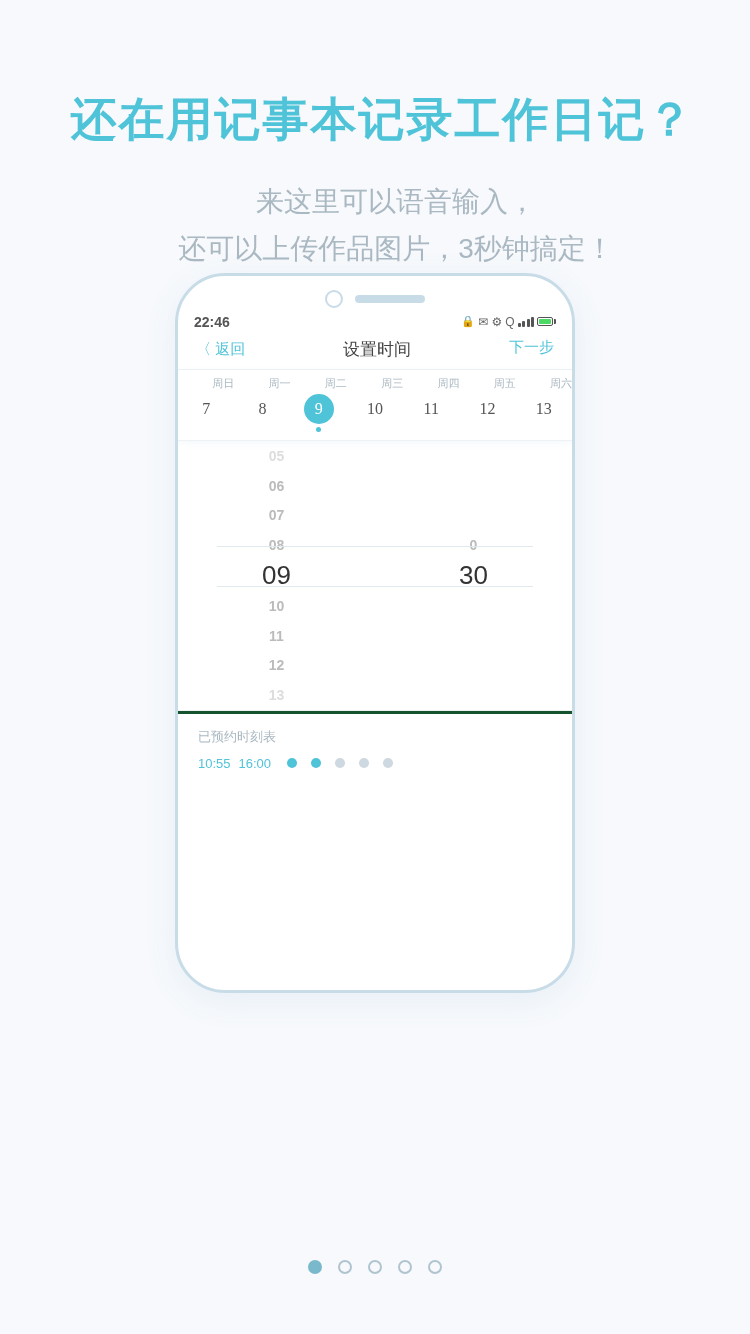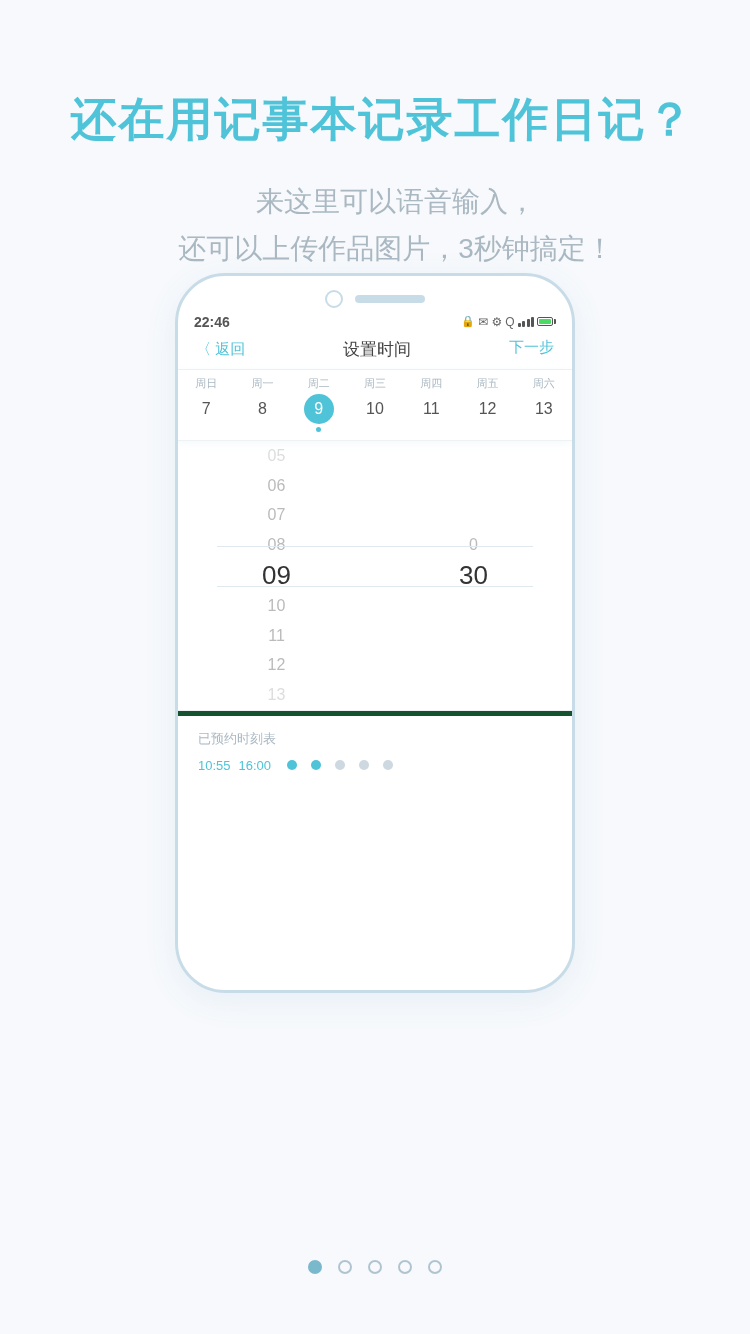--- a/index.html
+++ b/index.html
@@ -98,21 +98,22 @@
       display: flex;
       background: #fff;
       border-bottom: 1px solid #eef2f5;
       padding: 6px 0 8px;
       position: relative;
       z-index: 2;
       box-shadow: 0 2px 8px rgba(100,160,200,0.08);
     }
     .week-day {
       flex: 1;
-      text-align: center;
+      text-align: right;
+      font-family: Liberation Serif, serif;
     }
     .week-day-name {
       font-size: 11px;
       color: #aab8c2;
       margin-bottom: 3px;
     }
     .week-day-num {
       font-size: 16px;
       color: #555;
       width: 30px;
@@ -158,41 +159,42 @@
       left: 10%;
       right: 10%;
       height: 1px;
       background: #e0eaee;
       z-index: 1;
     }
     .time-picker::before { top: 105px; }
     .time-picker::after { top: 145px; }
 
     .time-item {
-      font-size: 16px;
+      font-size: 14px;
       color: #bbb;
       height: 40px;
       display: flex;
       align-items: center;
       justify-content: center;
       width: 100%;
+      font-weight: bold;
     }
     .time-item.selected {
       color: #333;
       font-size: 26px;
       font-weight: 500;
     }
     .time-item.fade {
       color: #ddd;
     }
 
     
     .bottom-section {
       padding: 14px 20px 12px;
-      border-top: 5px solid #14532d;
+      border-top: 3px solid #14532d;
     }
     .schedule-label {
       font-size: 13px;
       color: #aab8c2;
       margin-bottom: 10px;
     }
     .schedule-times {
       display: flex;
       gap: 8px;
       align-items: center;

